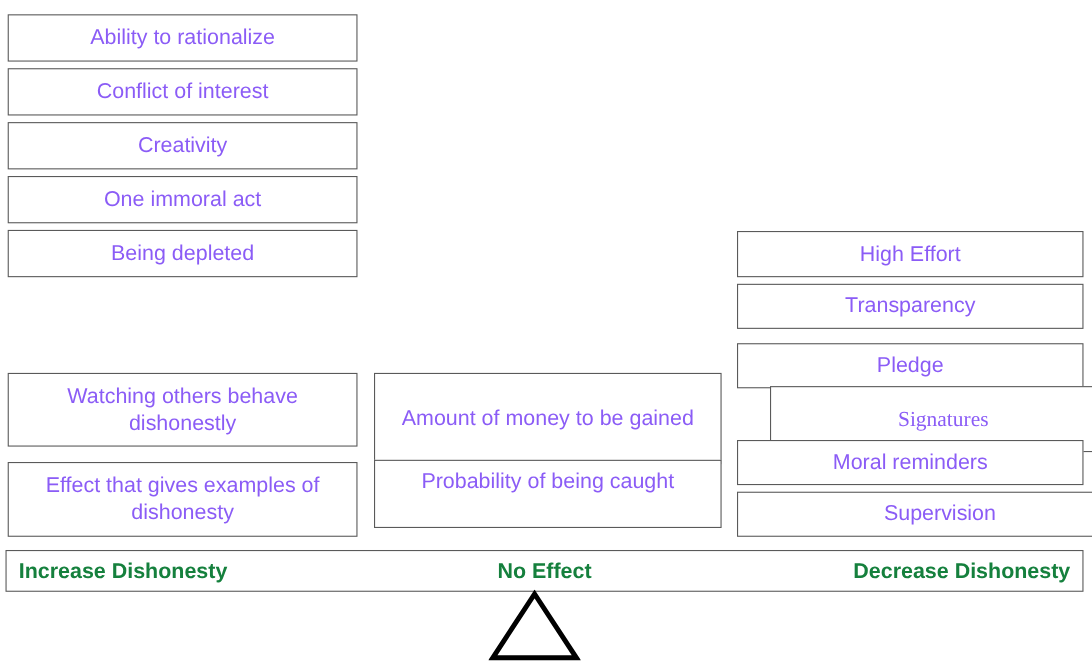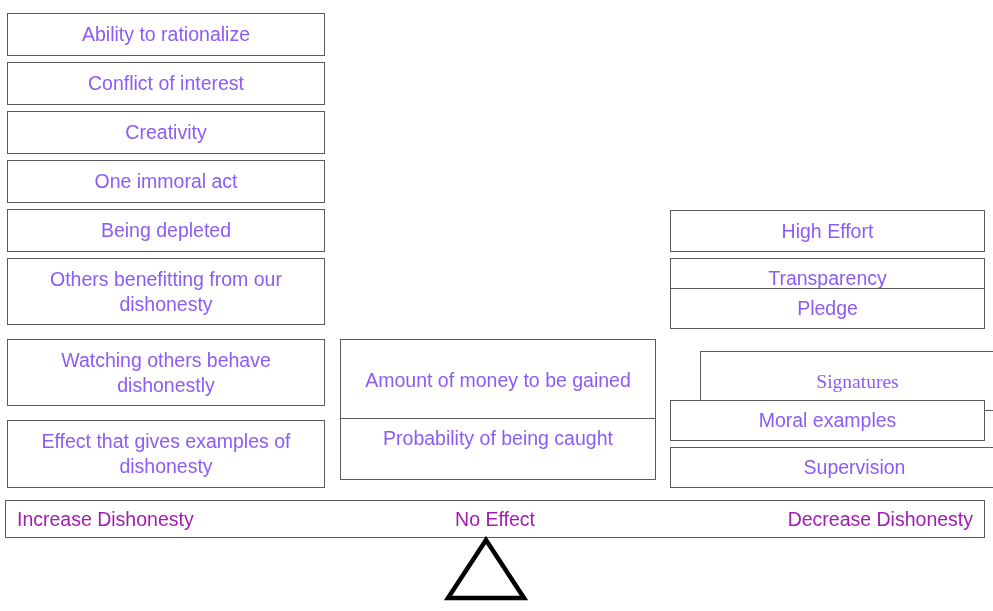--- a/index.html
+++ b/index.html
@@ -41,23 +41,23 @@
     position: absolute;
     box-sizing: border-box;
     border: 1.6px solid #5a5a5a;
     background: #ffffff;
     display: flex;
     align-items: center;
     font-weight: bold;
     font-size: 19.5px;
   }
   .beam-label {
-    font-weight: normal;
+    font-weight: bold;
     font-size: 19.5px;
-    color: #a21caf;
+    color: #15803d;
     white-space: nowrap;
   }
   .beam-label.left   { position: absolute; left: 11px; }
   .beam-label.center { position: absolute; left: 0; right: 0; text-align: center; }
   .beam-label.right  { position: absolute; right: 11px; }
   .fulcrum {
     position: absolute;
   }
   .fulcrum svg { display: block; }
 </style>
@@ -74,51 +74,48 @@
   </div>
   <div class="factor-box" style="left:7px; top:111px; width:318px; height:43px;">
     <span>Creativity</span>
   </div>
   <div class="factor-box" style="left:7px; top:160px; width:318px; height:43px;">
     <span>One immoral act</span>
   </div>
   <div class="factor-box" style="left:7px; top:209px; width:318px; height:43px;">
     <span>Being depleted</span>
   </div>
-  <div class="factor-box" style="left:7px; top:258px; width:318px; height:67px;">
-    <span>Others benefitting from our dishonesty</span>
-  </div>
   <div class="factor-box" style="left:7px; top:339px; width:318px; height:67px;">
     <span>Watching others behave dishonestly</span>
   </div>
   <div class="factor-box" style="left:7px; top:420px; width:318px; height:68px;">
     <span>Effect that gives examples of dishonesty</span>
   </div>
 
   <div class="factor-box" style="left:340px; top:339px; width:316px; height:83px;">
     <span>Amount of money to be gained</span>
   </div>
   <div class="factor-box top-aligned" style="left:340px; top:418px; width:316px; height:62px;">
     <span>Probability of being caught</span>
   </div>
 
   <div class="factor-box" style="left:670px; top:210px; width:315px; height:42px;">
     <span>High Effort</span>
   </div>
   <div class="factor-box" style="left:670px; top:258px; width:315px; height:41px;">
     <span>Transparency</span>
   </div>
-  <div class="factor-box" style="left:670px; top:288px; width:315px; height:41px;">
+  <div class="factor-box" style="left:670px; top:312px; width:315px; height:41px;">
     <span>Pledge</span>
   </div>
   <div class="factor-box" style="left:700px; top:351px; width:315px; height:60px;font-family:Liberation Serif, serif;">
     <span>Signatures</span>
   </div>
   <div class="factor-box" style="left:670px; top:400px; width:315px; height:41px;">
-    <span>Moral examples</span>
+    <span>Moral reminders</span>
   </div>
   <div class="factor-box" style="left:670px; top:447px; width:369px; height:41px;">
     <span>Supervision</span>
   </div>
 
   <div class="beam" style="left:5px; top:500px; width:980px; height:38px;">
     <span class="beam-label left">Increase Dishonesty</span>
     <span class="beam-label center">No Effect</span>
     <span class="beam-label right">Decrease Dishonesty</span>
   </div>

